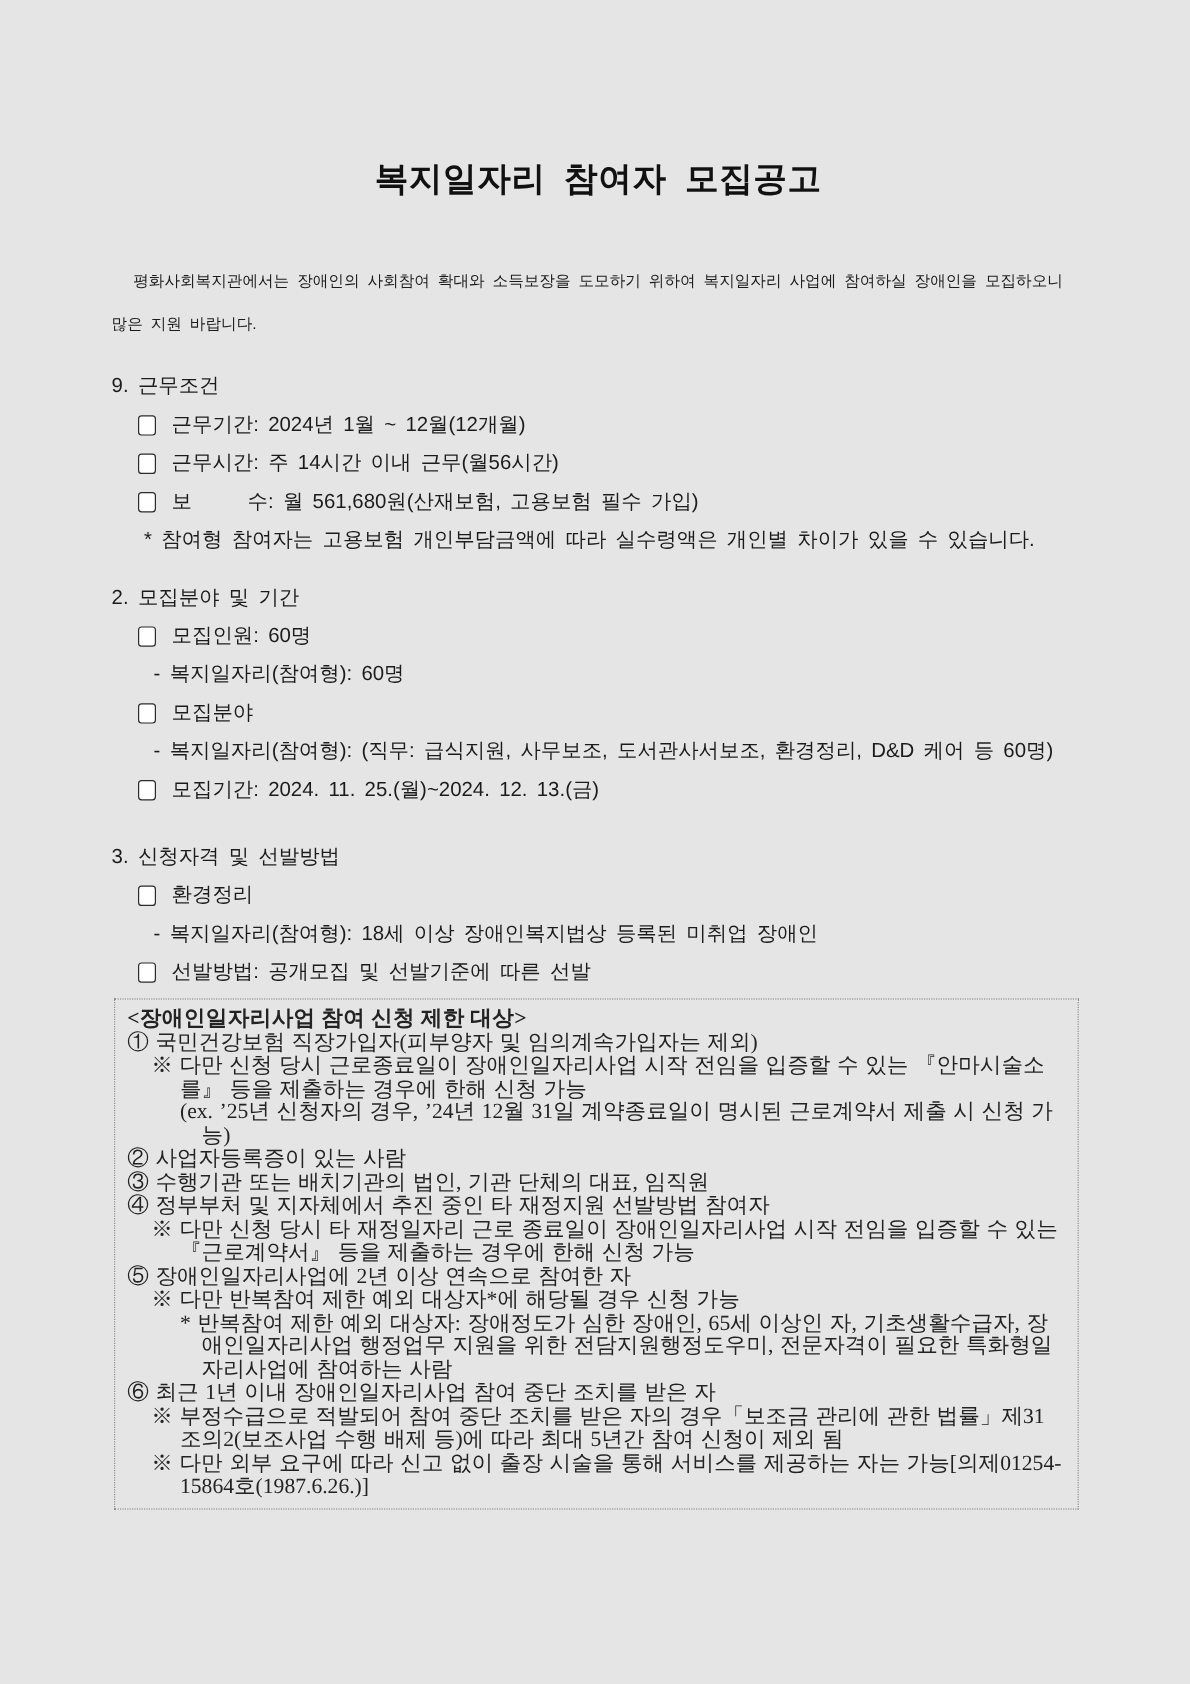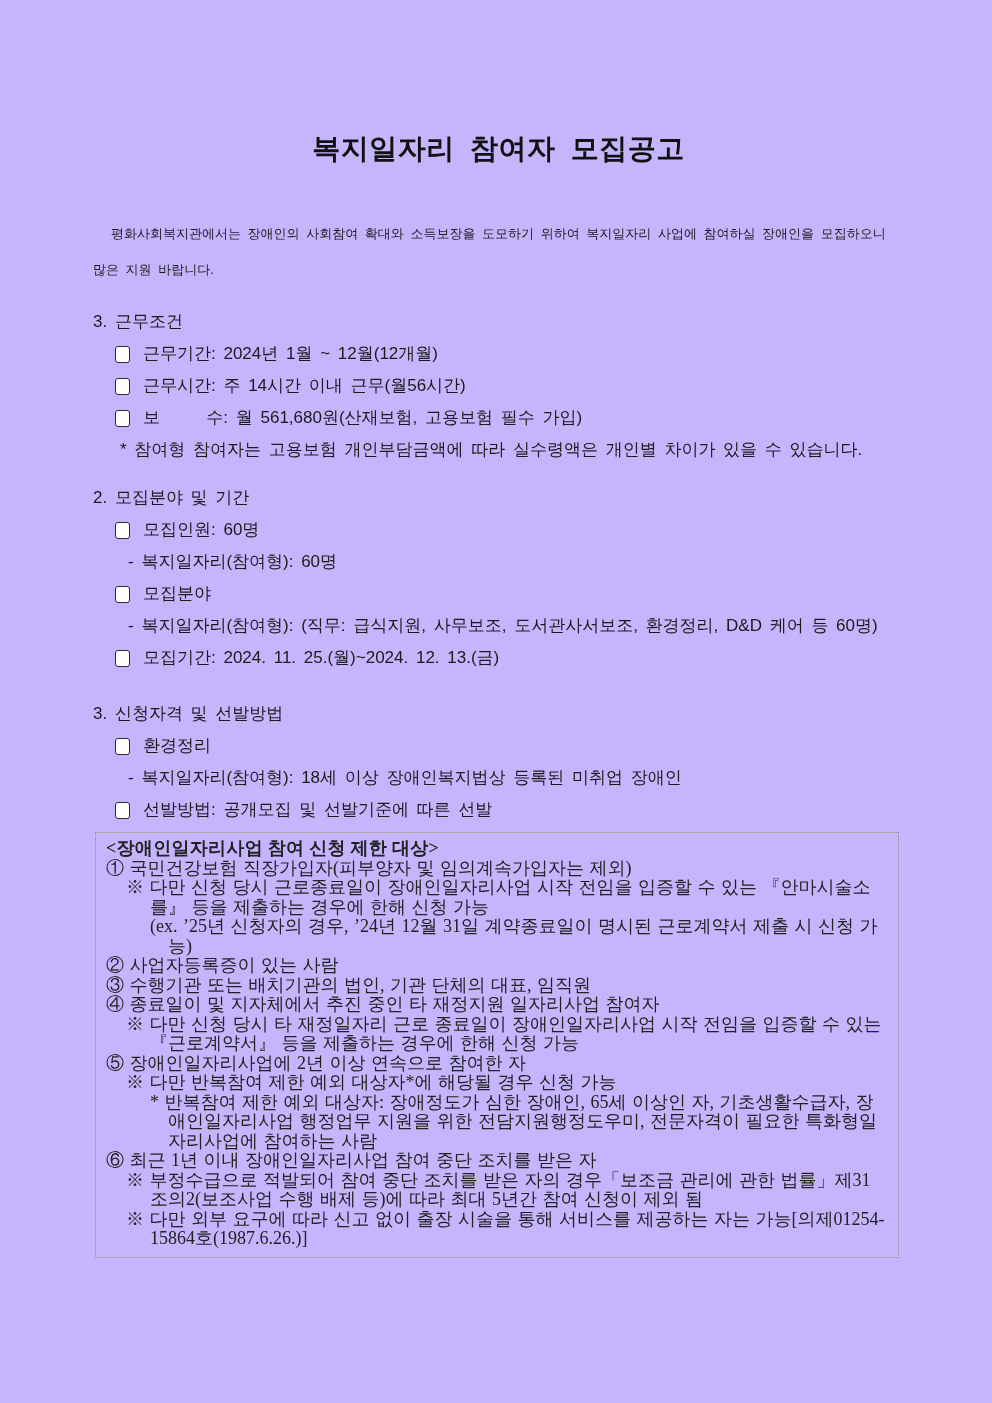--- a/index.html
+++ b/index.html
@@ -2,21 +2,21 @@
 <html lang="ko"><head>
 <meta charset="utf-8">
 <style>
   html, body { margin: 0; padding: 0; background: #ffffff; }
   .page {
     position: relative;
     width: 992px;
     height: 1403px;
     box-sizing: border-box;
     padding: 130px 88px 0 93px;
-    background: #c4b5fd;
+    background: #e5e5e5;
     color: #1b1b1b;
     font-family: "Liberation Sans", sans-serif;
     overflow: hidden;
   }
   .title {
     margin: 0;
     font-size: 28px;
     font-weight: 700;
     text-align: center;
     letter-spacing: 0.5px;
@@ -87,21 +87,21 @@
 </head>
 <body>
 
 <div class="page">
 
   <h1 class="title">복지일자리 참여자 모집공고</h1>
 
   <p class="intro">평화사회복지관에서는 장애인의 사회참여 확대와 소득보장을 도모하기 위하여 복지일자리 사업에 참여하실 장애인을 모집하오니 많은 지원 바랍니다.</p>
 
   <section class="sec sec1">
-    <div class="sec-heading">3. 근무조건</div>
+    <div class="sec-heading">9. 근무조건</div>
     <div class="item item-check">
       <span class="cbx"></span>
       <span class="itxt">근무기간: 2024년 1월 ~ 12월(12개월)</span>
     </div>
     <div class="item item-check">
       <span class="cbx"></span>
       <span class="itxt">근무시간: 주 14시간 이내 근무(월56시간)</span>
     </div>
     <div class="item item-check">
       <span class="cbx"></span>
@@ -141,21 +141,21 @@
     </div>
   </section>
 
   <div class="rbox">
     <div class="rbox-title">&lt;장애인일자리사업 참여 신청 제한 대상&gt;</div>
     <div class="rline lv0">① 국민건강보험 직장가입자(피부양자 및 임의계속가입자는 제외)</div>
     <div class="rline lv1">※ 다만 신청 당시 근로종료일이 장애인일자리사업 시작 전임을 입증할 수 있는 『안마시술소를』 등을 제출하는 경우에 한해 신청 가능</div>
     <div class="rline lv2">(ex. ’25년 신청자의 경우, ’24년 12월 31일 계약종료일이 명시된 근로계약서 제출 시 신청 가능)</div>
     <div class="rline lv0">② 사업자등록증이 있는 사람</div>
     <div class="rline lv0">③ 수행기관 또는 배치기관의 법인, 기관 단체의 대표, 임직원</div>
-    <div class="rline lv0">④ 종료일이 및 지자체에서 추진 중인 타 재정지원 일자리사업 참여자</div>
+    <div class="rline lv0">④ 정부부처 및 지자체에서 추진 중인 타 재정지원 선발방법 참여자</div>
     <div class="rline lv1">※ 다만 신청 당시 타 재정일자리 근로 종료일이 장애인일자리사업 시작 전임을 입증할 수 있는 『근로계약서』 등을 제출하는 경우에 한해 신청 가능</div>
     <div class="rline lv0">⑤ 장애인일자리사업에 2년 이상 연속으로 참여한 자</div>
     <div class="rline lv1">※ 다만 반복참여 제한 예외 대상자*에 해당될 경우 신청 가능</div>
     <div class="rline lv2">* 반복참여 제한 예외 대상자: 장애정도가 심한 장애인, 65세 이상인 자, 기초생활수급자, 장애인일자리사업 행정업무 지원을 위한 전담지원행정도우미, 전문자격이 필요한 특화형일자리사업에 참여하는 사람</div>
     <div class="rline lv0">⑥ 최근 1년 이내 장애인일자리사업 참여 중단 조치를 받은 자</div>
     <div class="rline lv1">※ 부정수급으로 적발되어 참여 중단 조치를 받은 자의 경우「보조금 관리에 관한 법률」제31조의2(보조사업 수행 배제 등)에 따라 최대 5년간 참여 신청이 제외 됨</div>
     <div class="rline lv1">※ 다만 외부 요구에 따라 신고 없이 출장 시술을 통해 서비스를 제공하는 자는 가능[의제01254-15864호(1987.6.26.)]</div>
   </div>
 
 </div>

